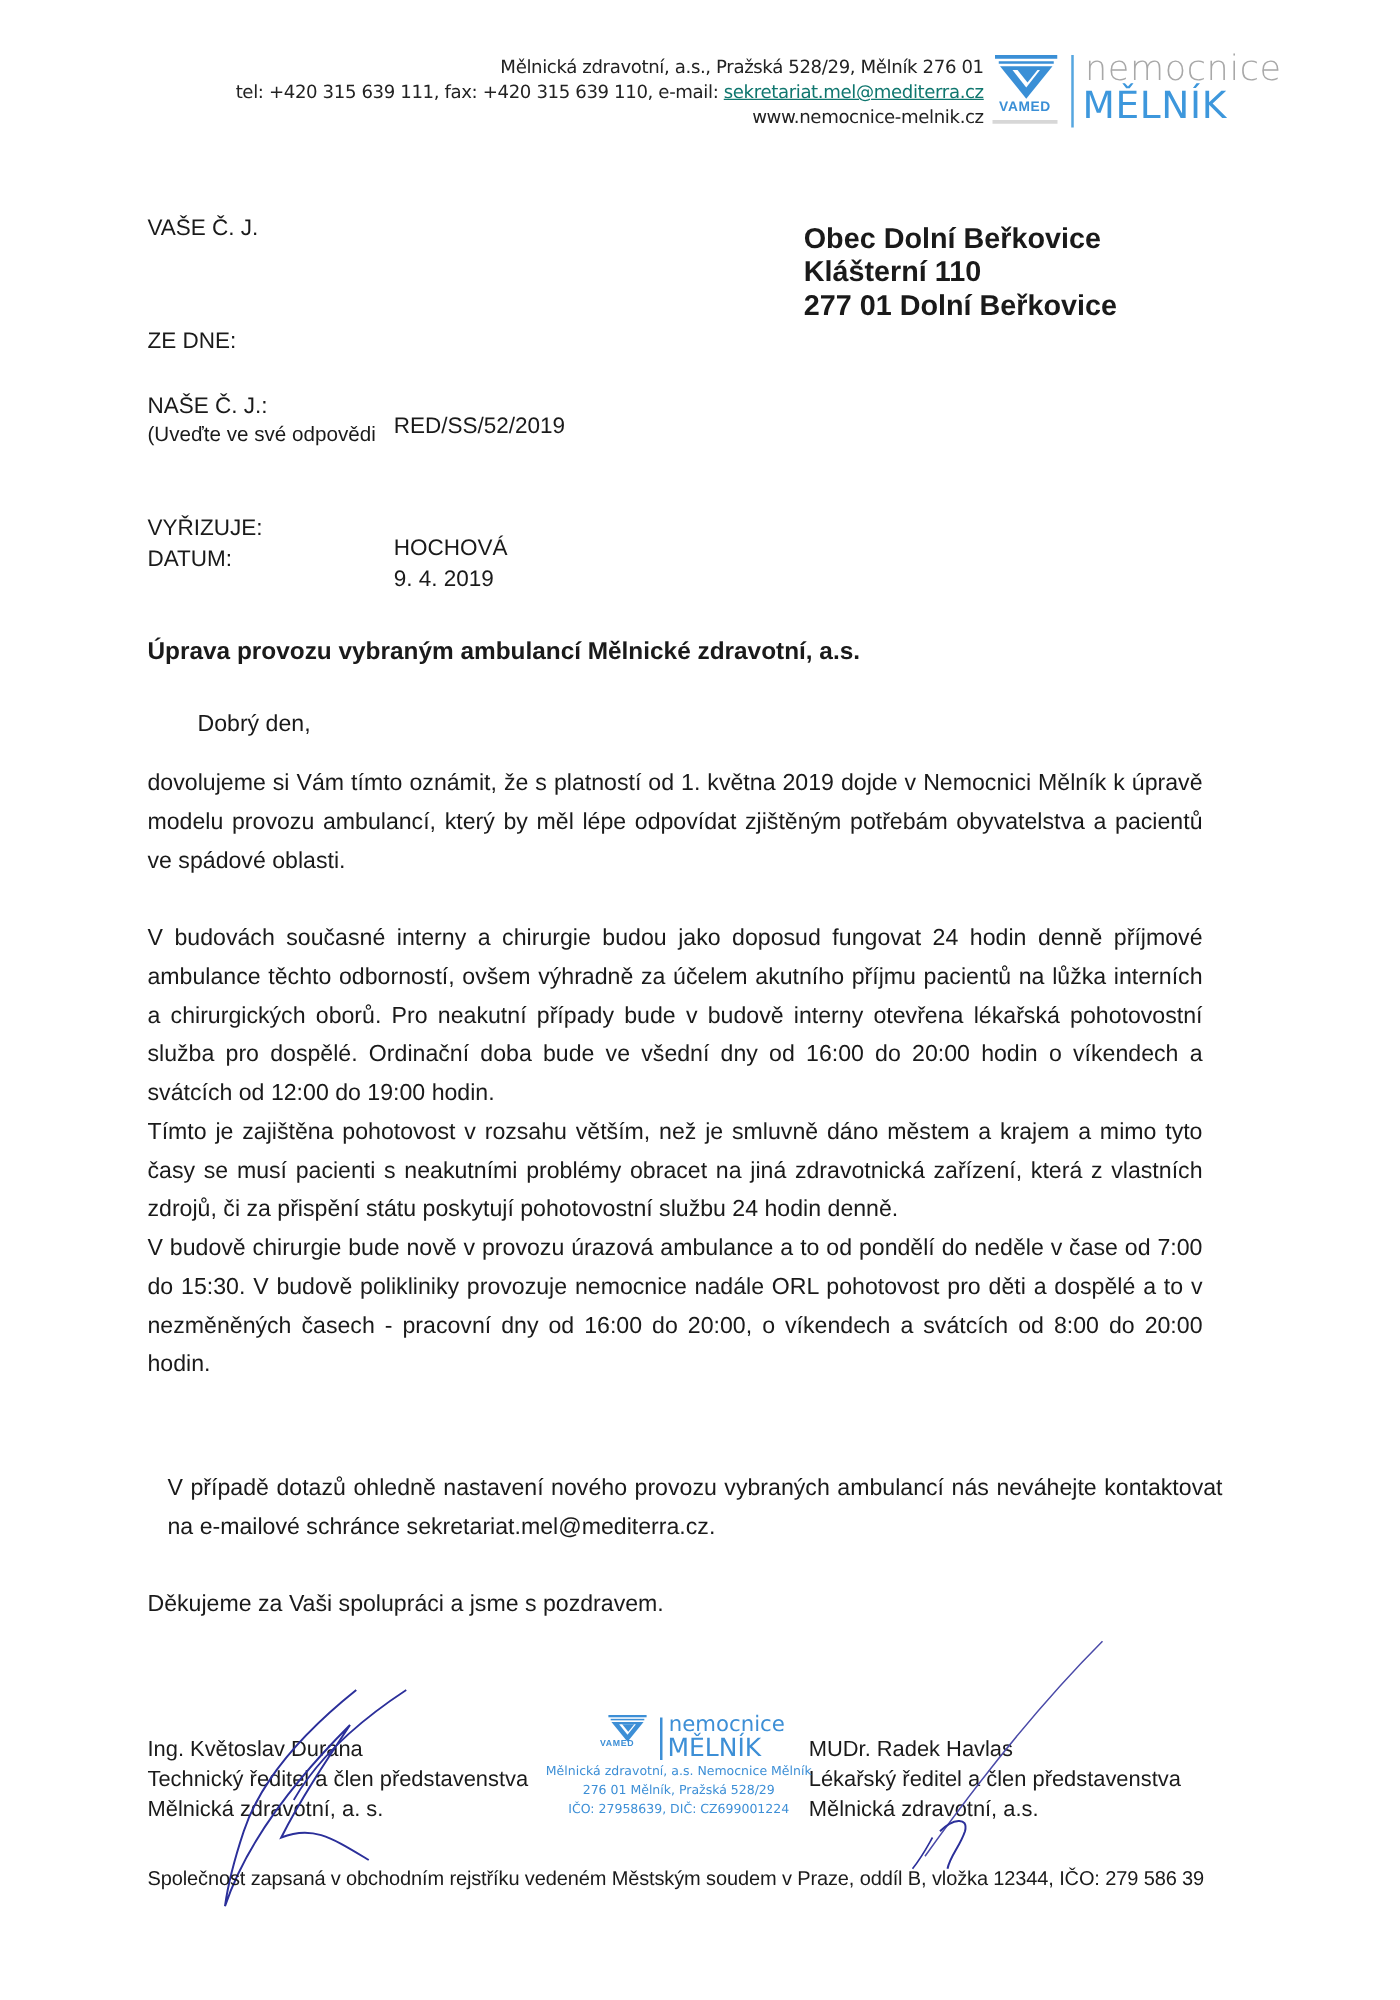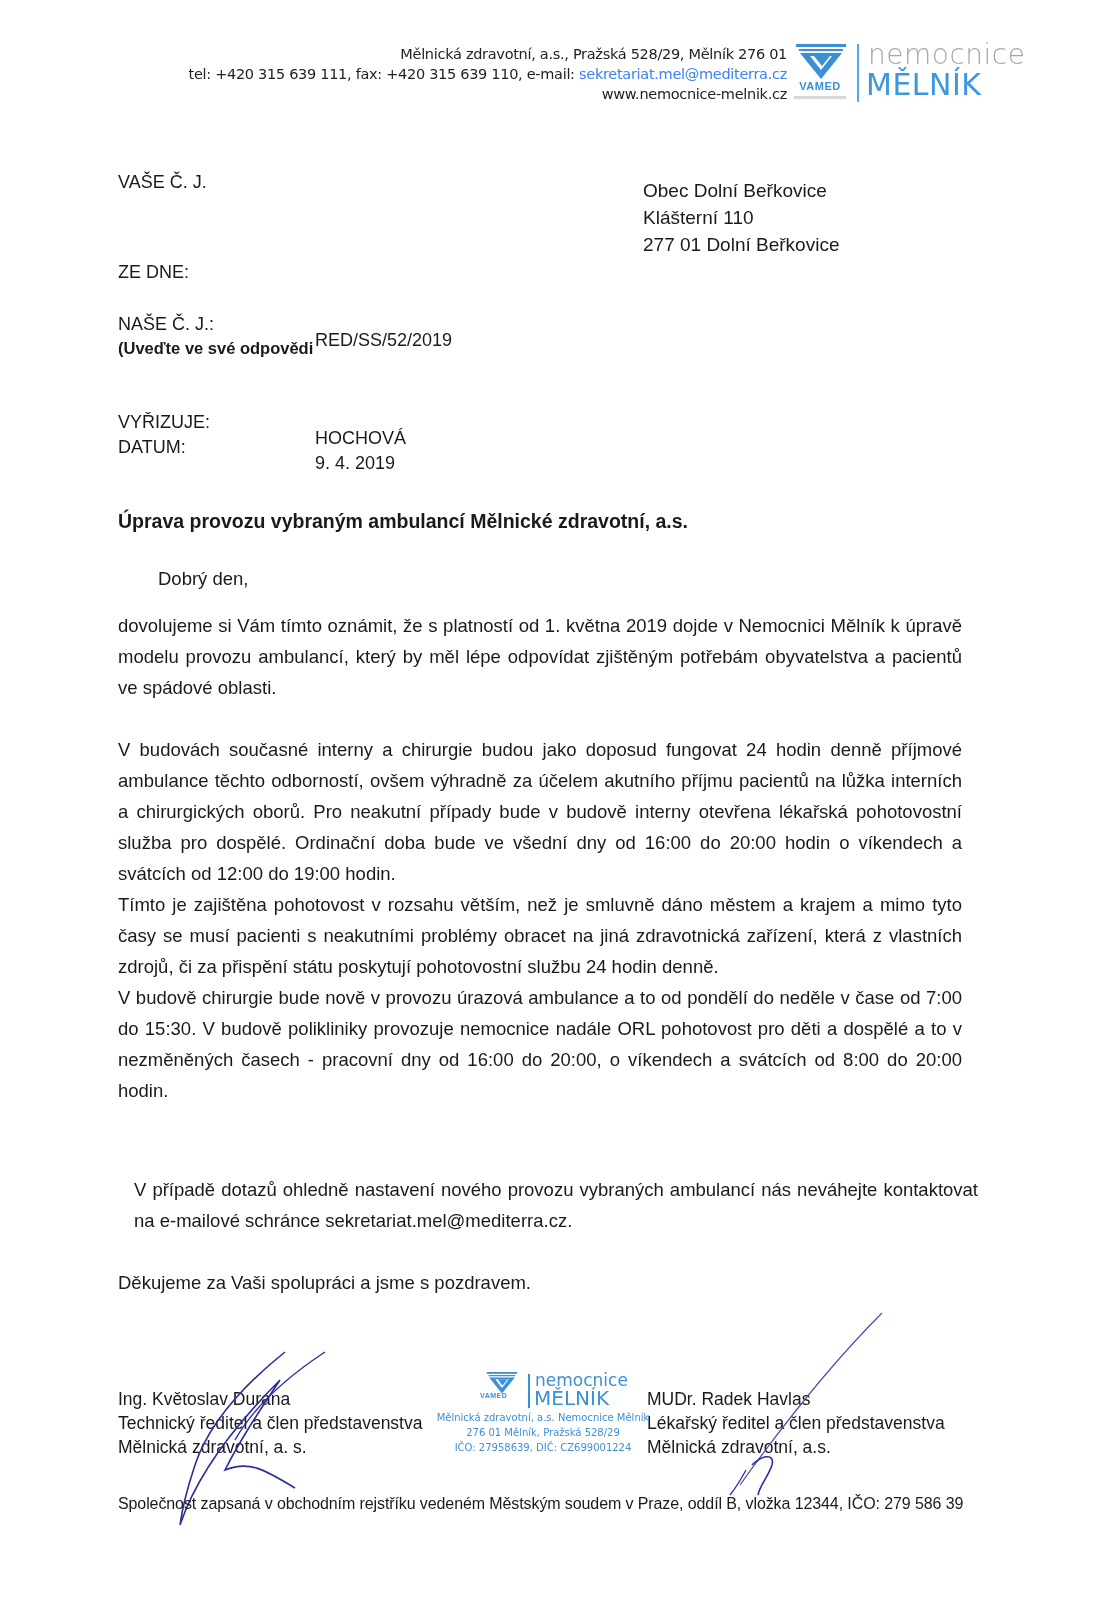--- a/index.html
+++ b/index.html
@@ -1,34 +1,34 @@
 <!DOCTYPE html>
 <html><head>
 <meta charset="utf-8">
 <style>
   html, body { margin: 0; padding: 0; background: #ffffff; }
   body { width: 1120px; height: 1600px; position: relative; overflow: hidden; color: #1a1a1a;
          font-family: "Liberation Sans", sans-serif; }
   .hdr-line { position: absolute; right: 333px; font-size: 14.5px; font-family: "DejaVu Sans", sans-serif;
               letter-spacing: -0.3px; color: #222; white-space: nowrap; }
-  .hdr-line a { color: #3b82f6; }
+  .hdr-line a { color: #0f766e; text-decoration: underline; }
   .logo-wrap { position: absolute; left: 790px; top: 40px; width: 250px; height: 70px; }
   .vamed-mark { position: absolute; left: 6px; top: 4px; }
   .vamed-text { position: absolute; left: 0; top: 40px; width: 60px; text-align: center;
                 font-family: "Liberation Sans", sans-serif; font-weight: bold; font-size: 11px; color: #3a8fd6; letter-spacing: 0.5px; }
   .vamed-sub { position: absolute; left: 4px; top: 56px; width: 52px; height: 3px; background: #d7d7d7; }
   .logo-bar { position: absolute; left: 67px; top: 4px; width: 2px; height: 58px; background: #56a6e0; }
   .logo-nem { position: absolute; left: 78px; top: -2px; font-family: "DejaVu Sans", sans-serif; font-weight: 200;
               font-size: 28px; color: #a8a8a8; letter-spacing: 0.5px; }
   .logo-mel { position: absolute; left: 76px; top: 27px; font-family: "DejaVu Sans", sans-serif;
               font-size: 30px; color: #3d97dc; letter-spacing: 0.5px; }
   .doc { font-family: "Liberation Sans", sans-serif; font-size: 18px; color: #1a1a1a; }
   .lbl { position: absolute; left: 118px; font-size: 18px; }
   .val { position: absolute; left: 315px; font-size: 18px; margin-top: 16px; }
-  .addr { position: absolute; left: 643px; font-weight: normal; font-size: 19px; line-height: 27px; }
+  .addr { position: absolute; left: 643px; font-weight: bold; font-size: 23px; line-height: 27px; }
   .subject { position: absolute; left: 118px; top: 510px; font-weight: bold; font-size: 19.5px; }
   .para { position: absolute; left: 118px; width: 844px; font-size: 18.5px; line-height: 31px; text-align: justify; }
   .sig { position: absolute; font-size: 17.5px; line-height: 24px; white-space: nowrap; }
   .stamp { position: absolute; left: 408px; top: 1368px; width: 270px; height: 110px; color: #3d8fd6; }
   .stamp .s-nem { position: absolute; left: 127px; top: 2px; font-family: "DejaVu Sans", sans-serif; font-size: 17px; color: #3d8fd6; }
   .stamp .s-mel { position: absolute; left: 126px; top: 18px; font-family: "DejaVu Sans", sans-serif; font-size: 20px; color: #3d8fd6; }
   .stamp .s-bar { position: absolute; left: 120px; top: 6px; width: 1.5px; height: 34px; background: #3d8fd6; }
   .stamp .s-vamed { position: absolute; left: 72px; top: 24px; font-size: 7px; font-weight: bold; letter-spacing: 0.5px; }
   .stamp .s-line { position: absolute; width: 270px; left: 0; text-align: center; font-family: "DejaVu Sans", sans-serif; font-size: 10px; color: #3d8fd6; white-space: nowrap; }
   .footer { position: absolute; left: 118px; top: 1495px; font-size: 16px; white-space: nowrap; letter-spacing: -0.1px; }
@@ -54,21 +54,21 @@
   <div class="logo-bar"></div>
   <div class="logo-nem">nemocnice</div>
   <div class="logo-mel">MĚLNÍK</div>
 </div>
 
 <div class="doc">
   <div class="lbl" style="top:172px;">VAŠE Č. J.</div>
   <div class="lbl" style="top:262px;">ZE DNE:</div>
   <div class="lbl" style="top:314px;">NAŠE Č. J.:</div>
   <div class="val" style="top:314px;">RED/SS/52/2019</div>
-  <div class="lbl" style="top:339px; font-weight:bold; font-size:16.5px;">(Uveďte ve své odpovědi</div>
+  <div class="lbl" style="top:339px; font-weight:normal; font-size:16.5px;">(Uveďte ve své odpovědi</div>
   <div class="lbl" style="top:412px;">VYŘIZUJE:</div>
   <div class="val" style="top:412px;">HOCHOVÁ</div>
   <div class="lbl" style="top:437px;">DATUM:</div>
   <div class="val" style="top:437px;">9. 4. 2019</div>
 
   <div class="addr" style="top:177px;">
     <div>Obec Dolní Beřkovice</div>
     <div>Klášterní 110</div>
     <div>277 01 Dolní Beřkovice</div>
   </div>

